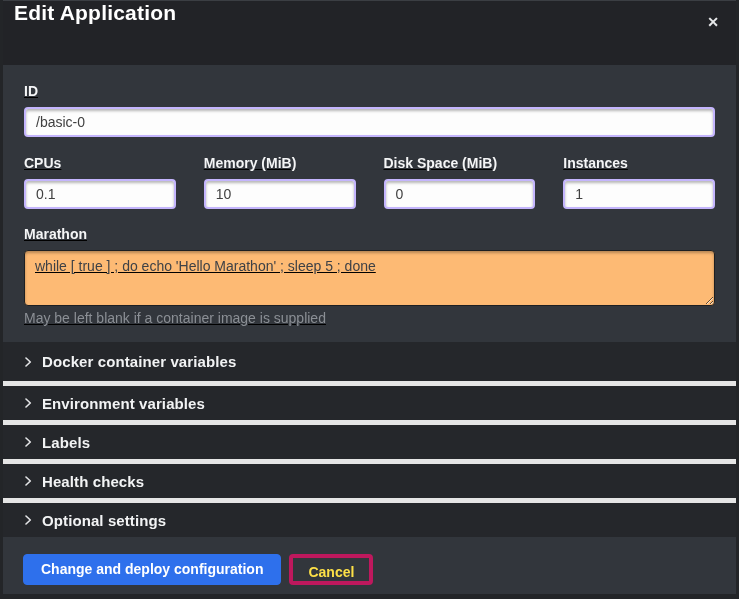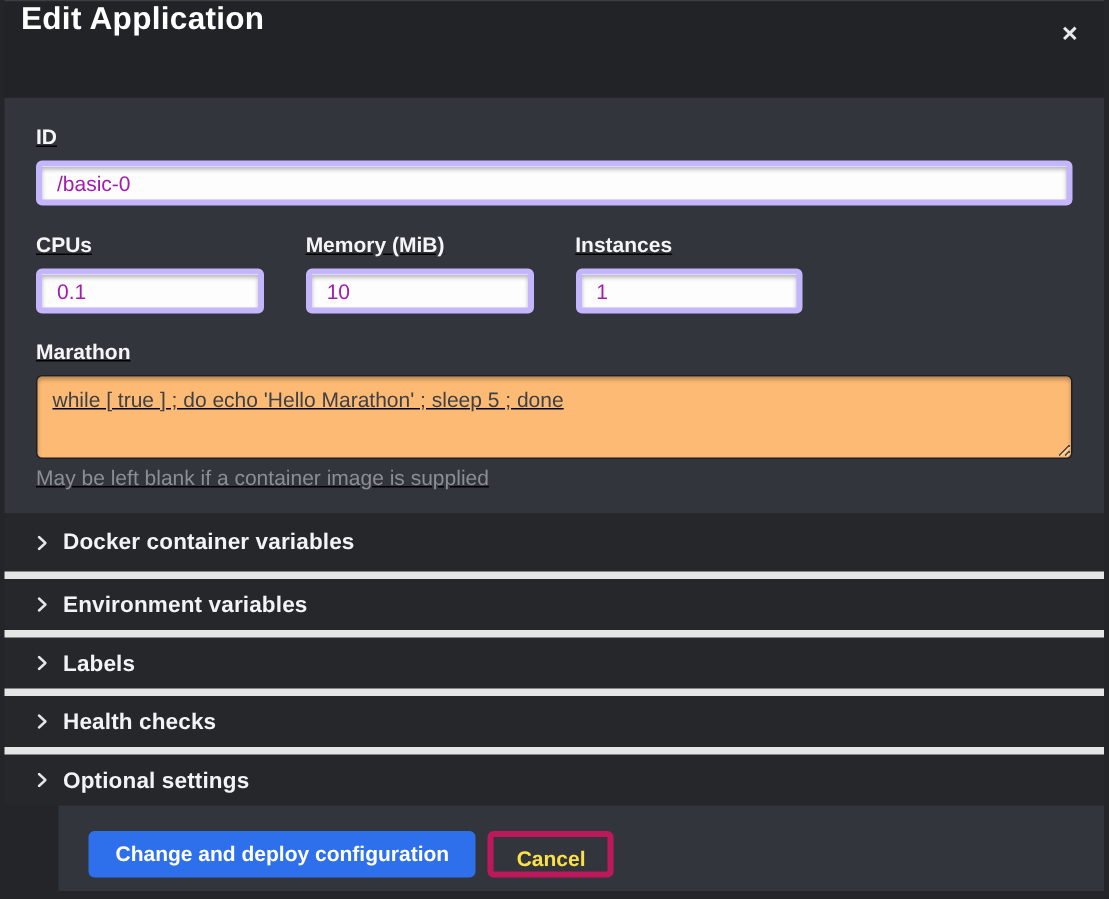--- a/index.html
+++ b/index.html
@@ -61,27 +61,27 @@
     color: #f4f5f6;
     font-size: 14px;
     font-weight: 700;
     line-height: 15px;
     margin-bottom: 8px;
   }
   .text-input {
     width: 100%;
     height: 30px;
     background: #fdfdfd;
-    border: 4px solid #c4b5fd;
+    border: 2px solid #c4b5fd;
     border-radius: 4px;
     box-shadow: inset 0 2px 3px rgba(0,0,0,0.28);
     padding: 0 10px;
     font-family: "Liberation Sans", sans-serif;
     font-size: 14px;
-    color: #a21caf;
+    color: #404040;
     outline: none;
   }
   .fields-row {
     display: grid;
     grid-template-columns: repeat(4, 1fr);
     column-gap: 28px;
     margin-top: 19px;
   }
   .command-group { margin-top: 18px; }
   .command-textarea {
@@ -135,21 +135,20 @@
   }
 
   
   .modal-footer {
     flex: 1;
     background: #32363c;
     padding: 17px 20px 0 20px;
     display: flex;
     align-items: flex-start;
     gap: 8px;
-    margin-left: 36px;
   }
   .btn {
     height: 31px;
     border-radius: 4px;
     font-family: "Liberation Sans", sans-serif;
     font-size: 14px;
     font-weight: 700;
     cursor: pointer;
     line-height: 29px;
   }
@@ -186,20 +185,24 @@
     <div class="fields-row">
       <div>
         <label class="field-label">CPUs</label>
         <input class="text-input" type="text" value="0.1" style="">
       </div>
       <div>
         <label class="field-label">Memory (MiB)</label>
         <input class="text-input" type="text" value="10" style="">
       </div>
       <div>
+        <label class="field-label">Disk Space (MiB)</label>
+        <input class="text-input" type="text" value="0" style="">
+      </div>
+      <div>
         <label class="field-label">Instances</label>
         <input class="text-input" type="text" value="1" style="">
       </div>
     </div>
 
     <div class="command-group">
       <label class="field-label">Marathon</label>
       <textarea class="command-textarea" style="">while [ true ] ; do echo 'Hello Marathon' ; sleep 5 ; done</textarea>
       <div class="help-text">May be left blank if a container image is supplied</div>
     </div>

